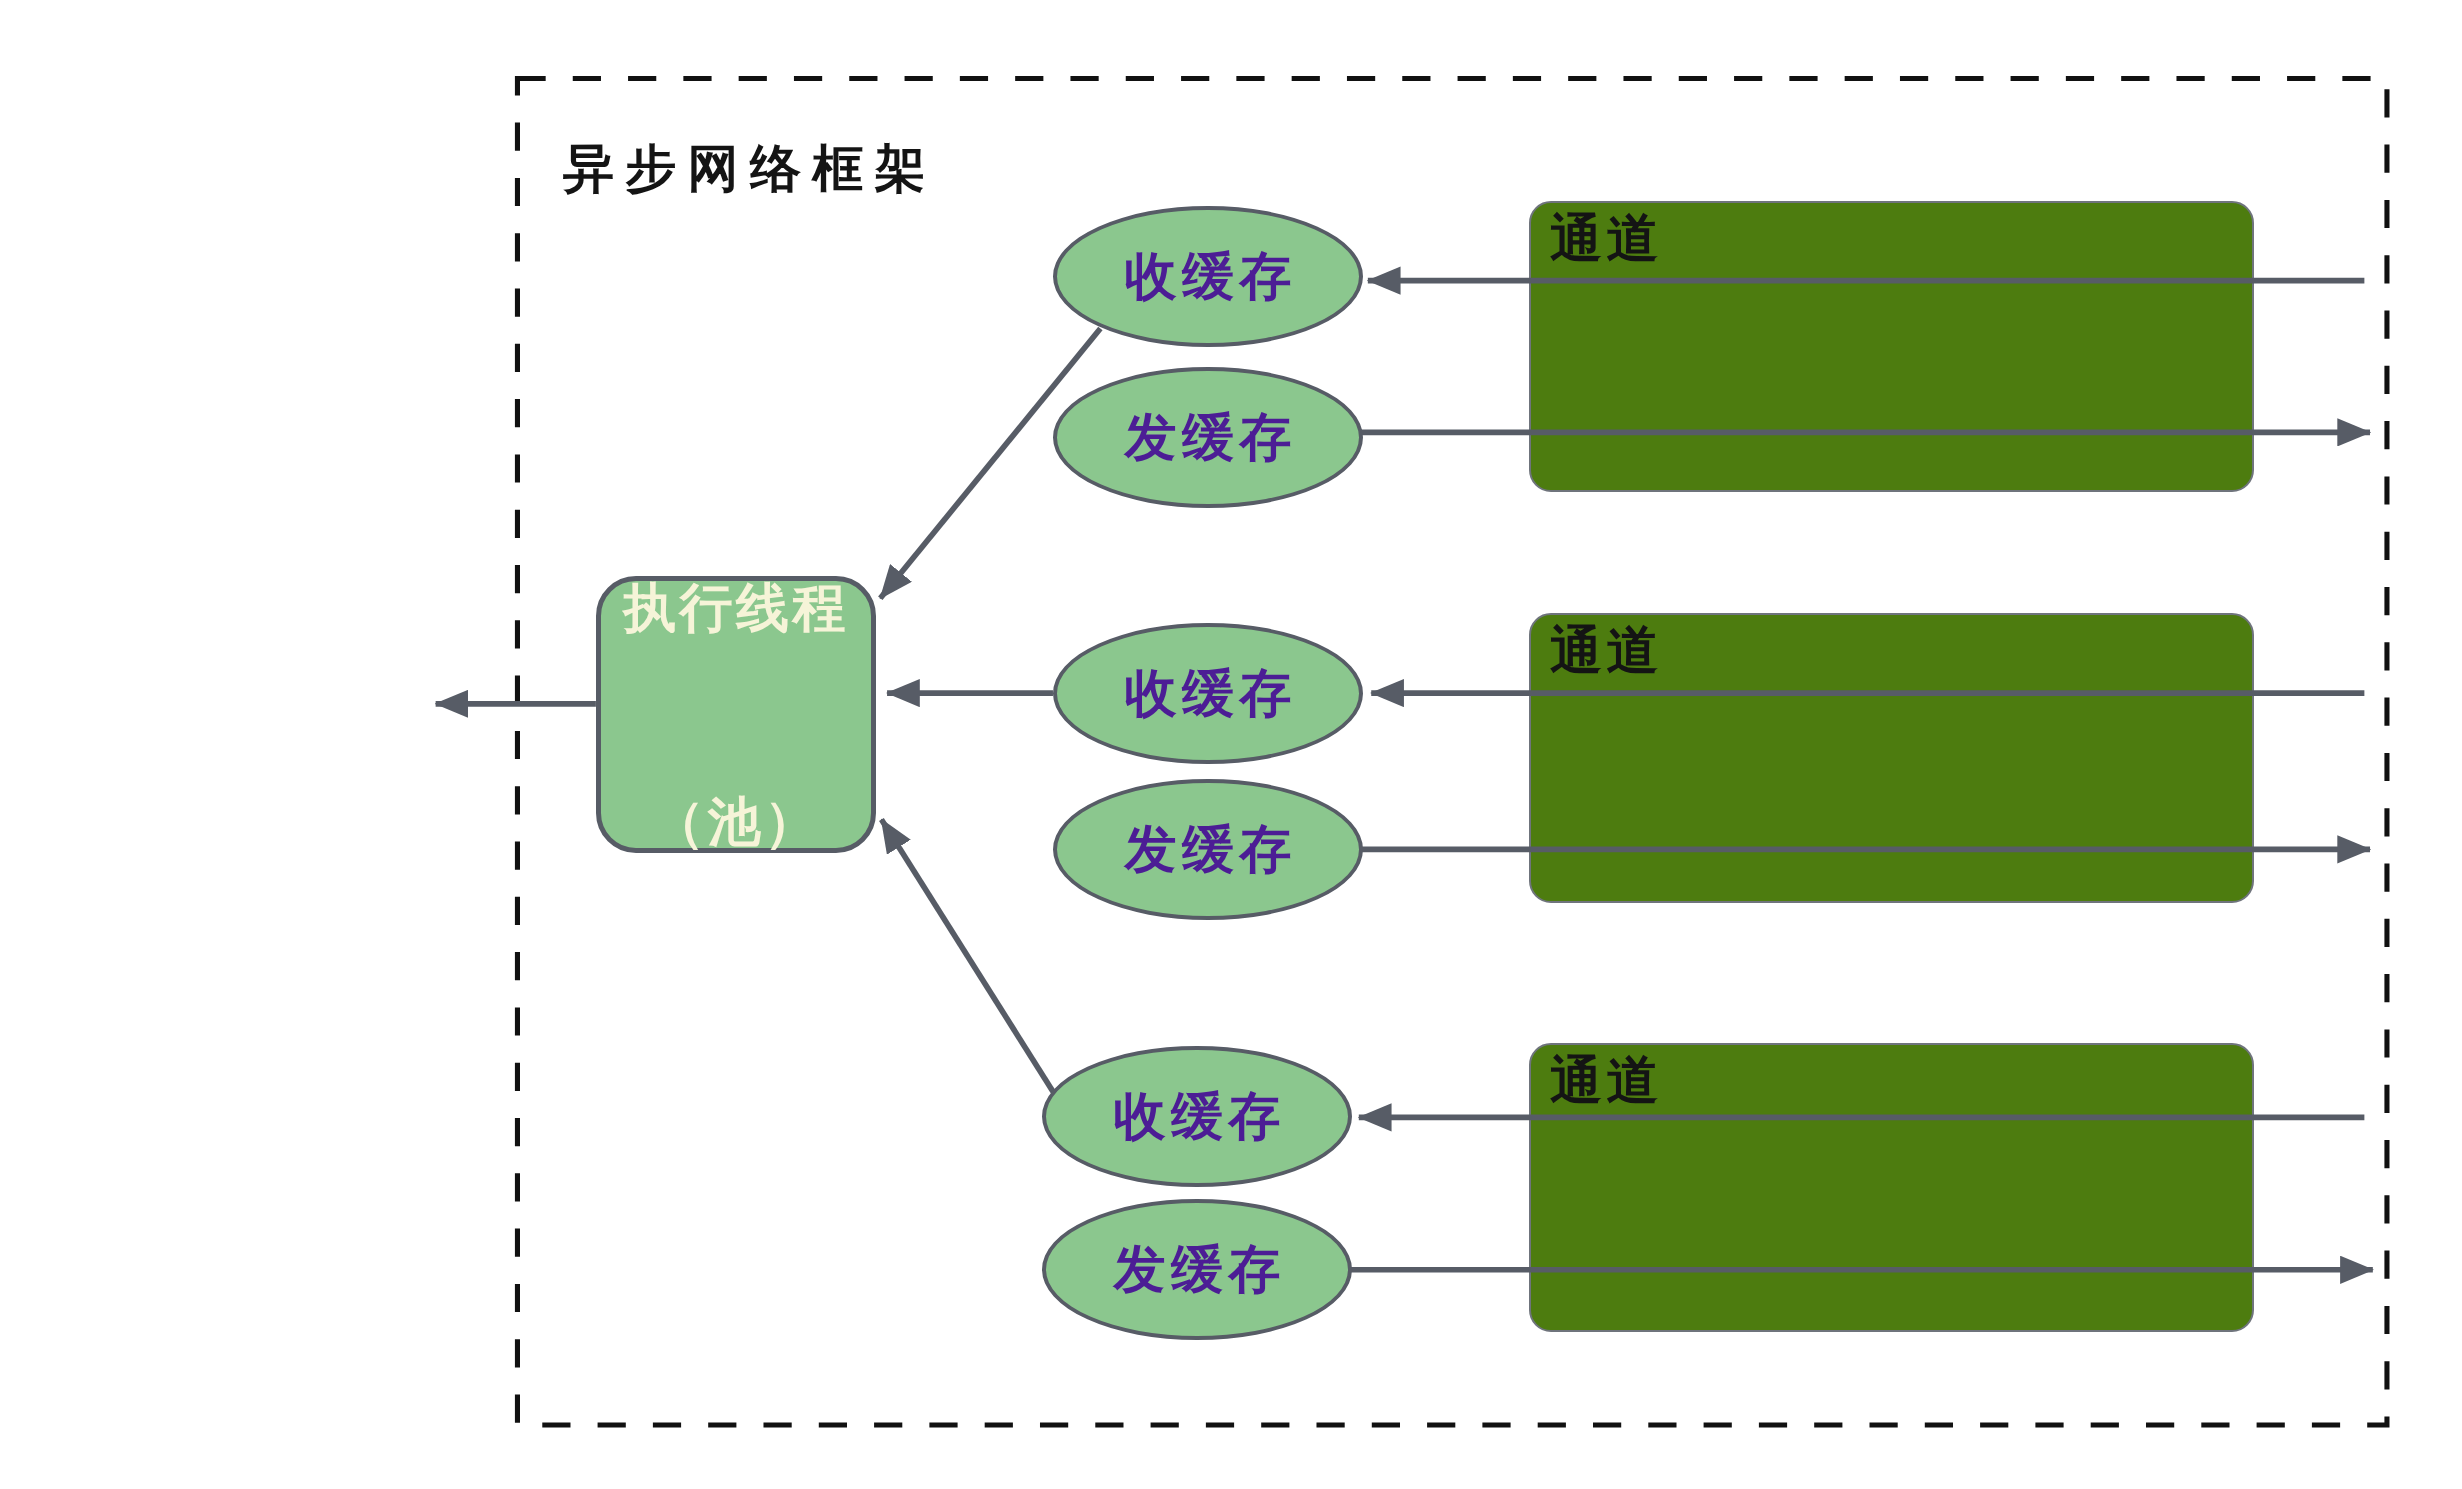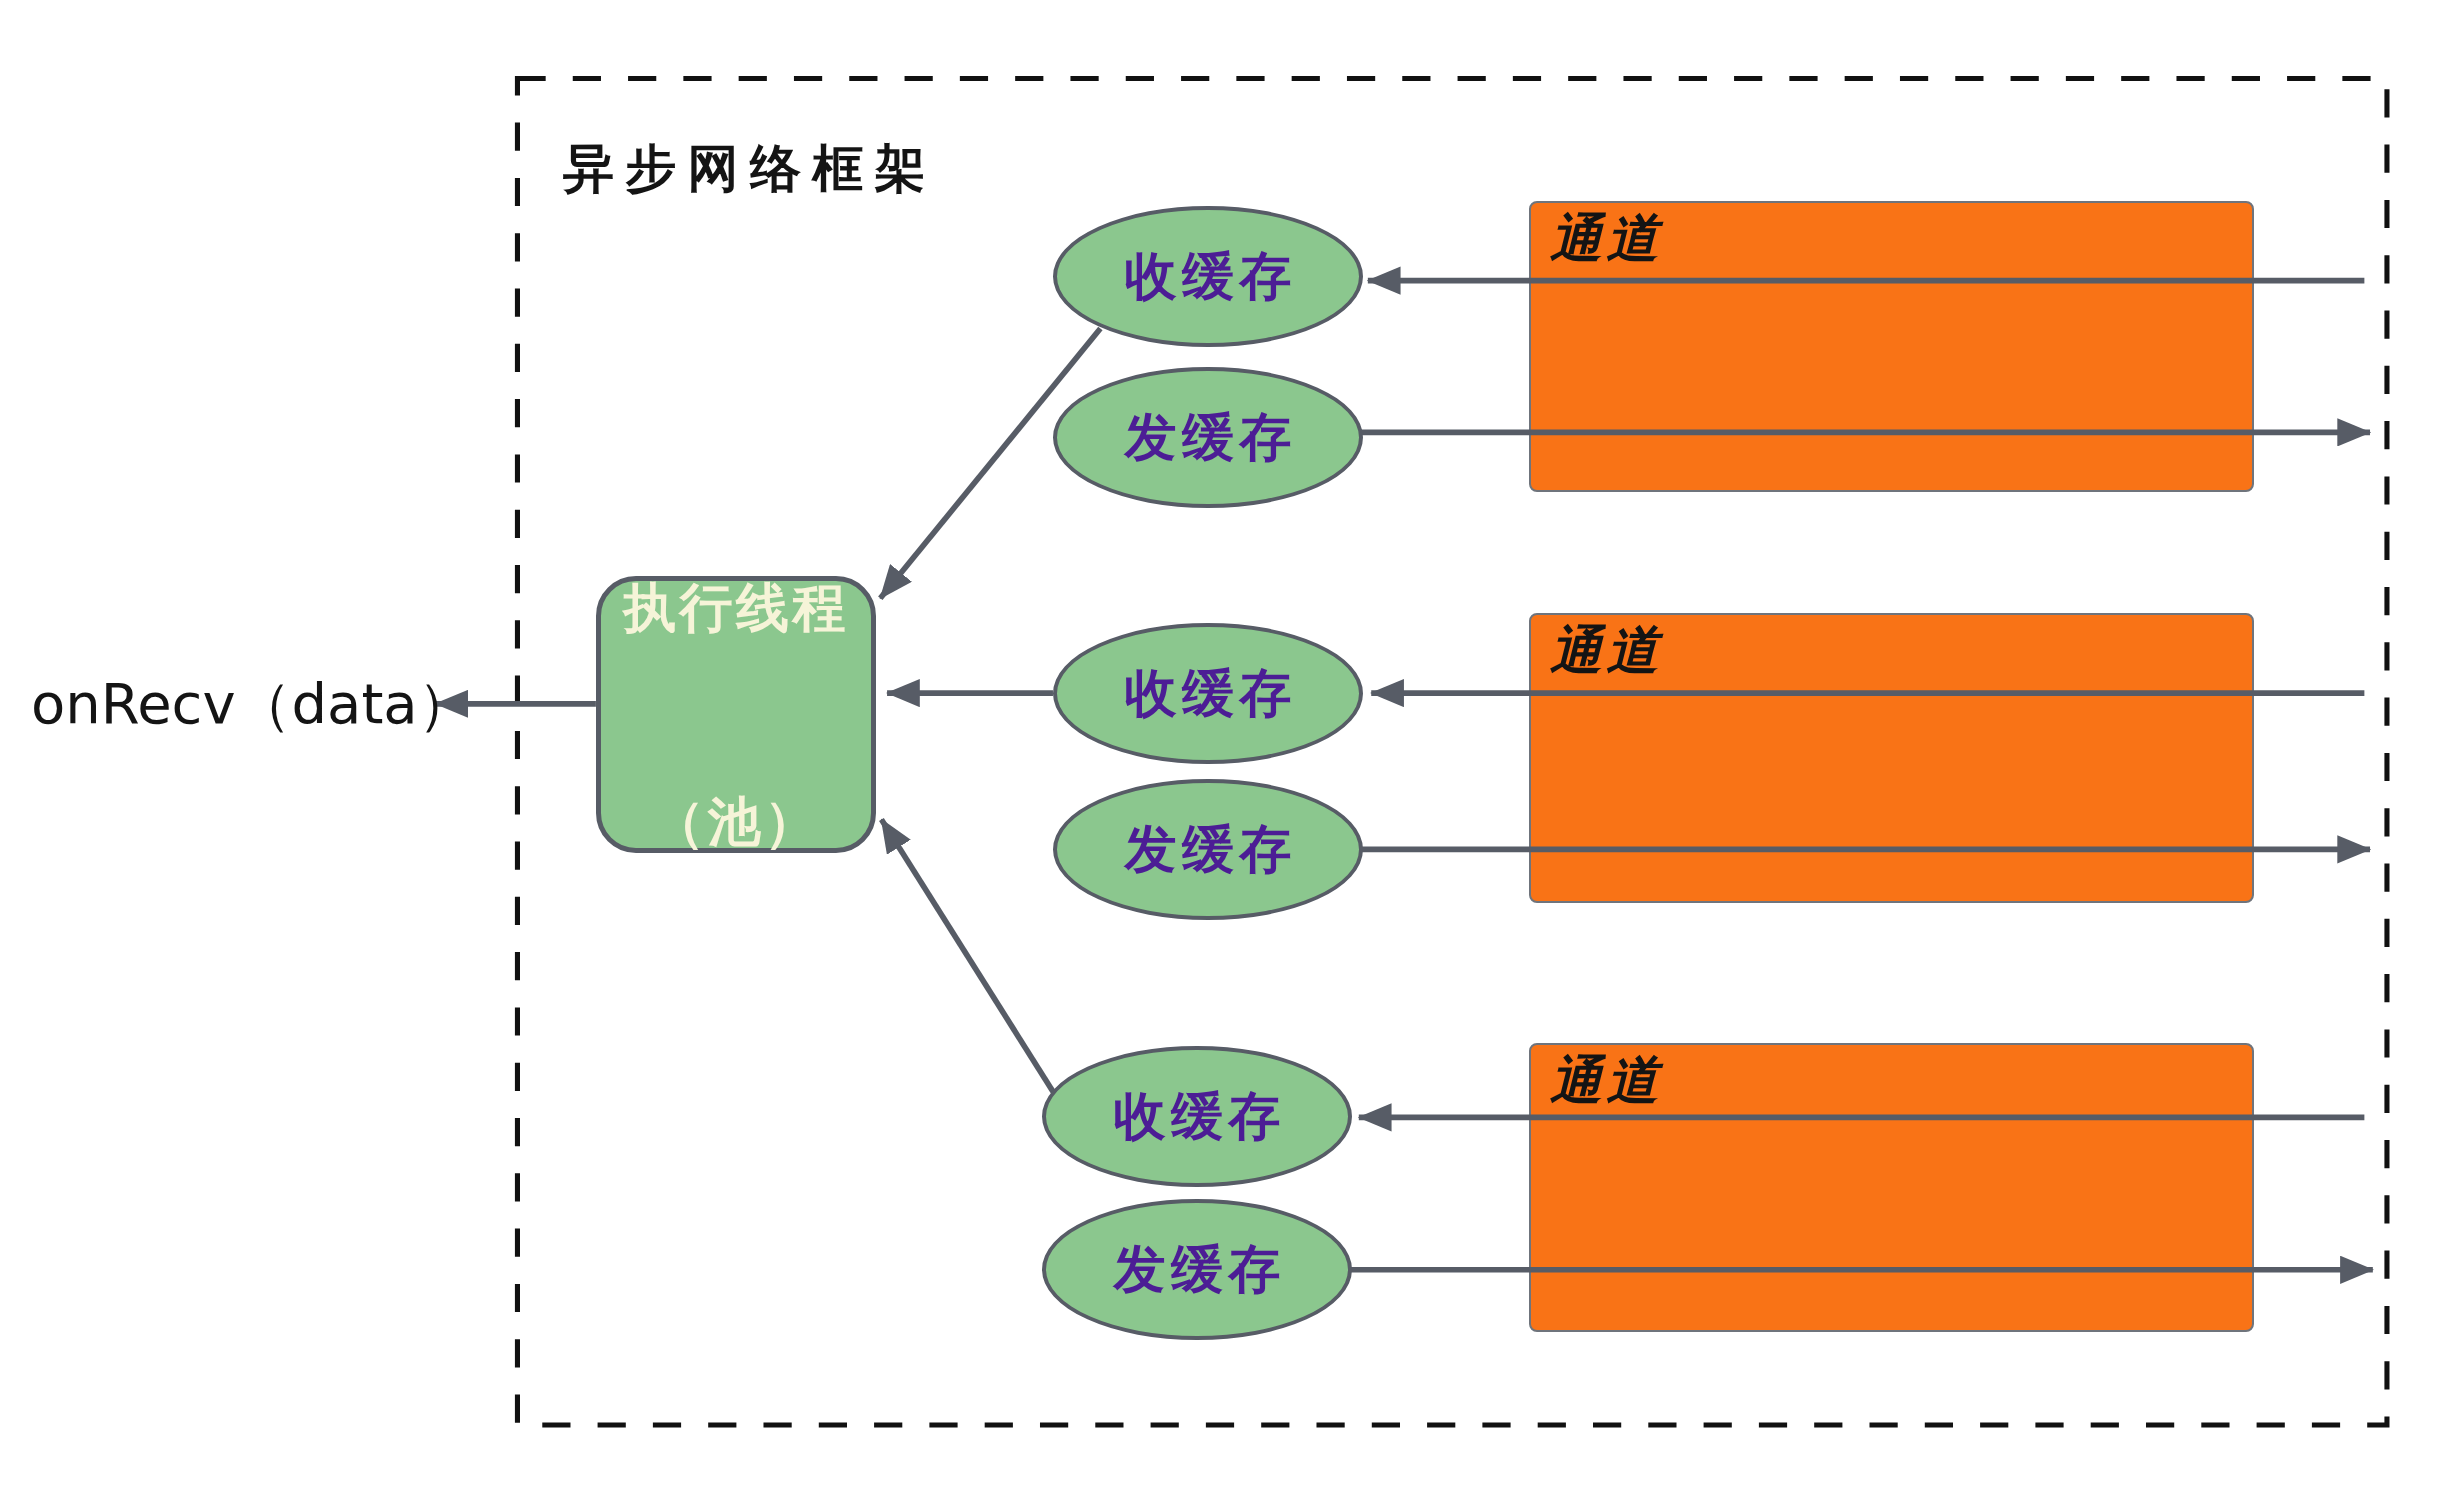--- a/index.html
+++ b/index.html
@@ -20,26 +20,25 @@
   .overlay {
     position: absolute;
     left: 0; top: 0;
     width: 2462px;
     height: 1490px;
     z-index: 2;
     pointer-events: none;
   }
   .channel-box {
     position: absolute;
-    background: #f97316;
+    background: #4d7c0f;
     border: 2.8px solid #6F747C;
-    border-radius: 8px;
+    border-radius: 22px;
     box-sizing: border-box;
     z-index: 1;
-    font-style: italic;
   }
   .channel-label {
     position: absolute;
     left: 19px;
     top: 8px;
     font-size: 52px;
     line-height: 1.05;
     font-weight: 600;
     letter-spacing: 4.5px;
     color: #141414;
@@ -146,21 +145,20 @@
 
     <line x1="4190" y1="1980" x2="2408" y2="1980" stroke="#575C66" stroke-width="10" marker-end="url(#ah)"></line>
     <line x1="1876" y1="1950" x2="1562" y2="1452" stroke="#575C66" stroke-width="10" marker-end="url(#ah)"></line>
     <line x1="2390" y1="2250" x2="4205" y2="2250" stroke="#575C66" stroke-width="10" marker-end="url(#ah)"></line>
 
     <line x1="1056" y1="1247" x2="772" y2="1247" stroke="#575C66" stroke-width="10" marker-end="url(#ah)"></line>
   </svg>
 
   <div class="framework-title">异步网络框架</div>
 
-  <div class="callback-label">onRecv（data）</div>
 
   <div class="node executor">
     <div class="node-label">执行线程</div>
     <div class="node-label">（池）</div>
   </div>
 
   <div class="node ellipse" style="left:1053px; top:206px;">
     <span class="node-label">收缓存</span>
   </div>
   <div class="node ellipse" style="left:1053px; top:367px;">

